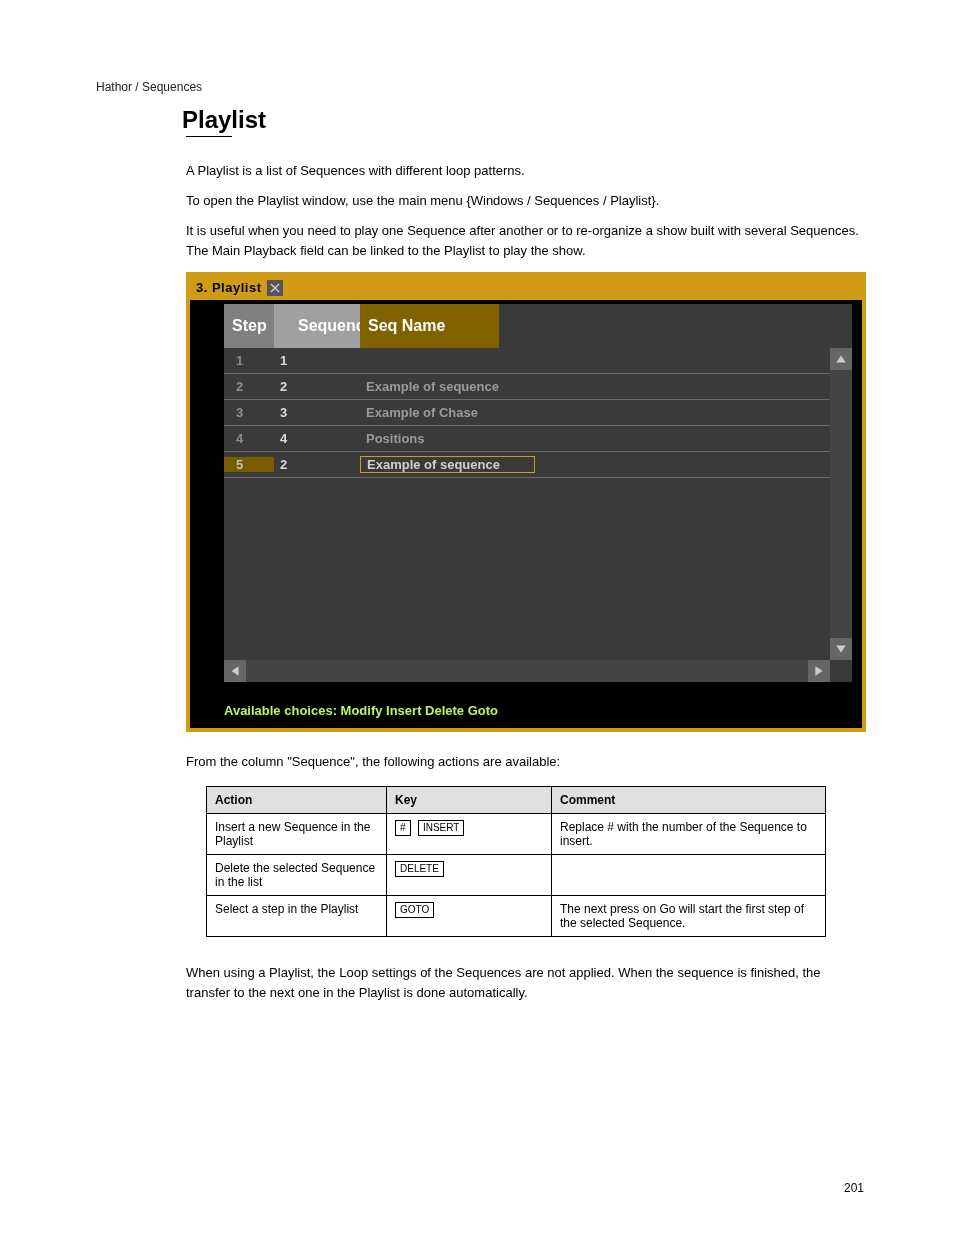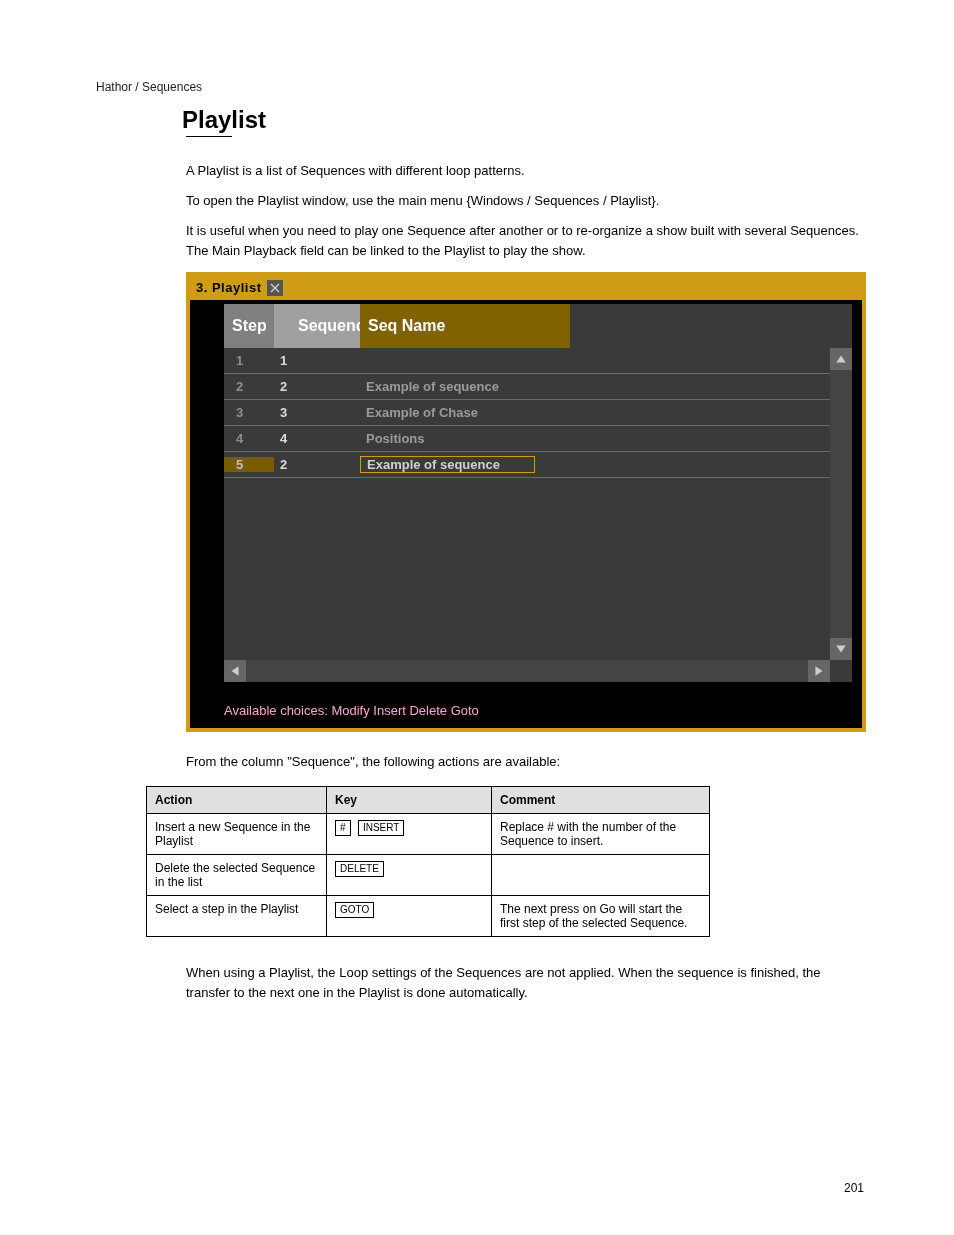--- a/index.html
+++ b/index.html
@@ -87,21 +87,21 @@
   .hcell {
     display: flex;
     align-items: center;
     padding: 0 8px;
     font-weight: bold;
     font-size: 16px;
     color: #fff;
   }
   .hcell.step { width: 50px; background: #808080; }
   .hcell.seq  { width: 86px; background: #a0a0a0; padding-left: 24px; }
-  .hcell.name { width: 210px; background: #806200; }
+  .hcell.name { width: 139px; background: #806200; }
   .grid-rows { }
   .grow {
     display: flex;
     height: 26px;
     border-bottom: 1px solid #6a6a6a;
     align-items: center;
     color: #b9b9b9;
     font-size: 13px;
     font-weight: bold;
   }
@@ -136,36 +136,36 @@
   }
   .hscroll .arrow {
     width: 22px;
     background: #666;
     display:flex;align-items:center;justify-content:center;
   }
   .arrow svg { width:12px;height:12px; }
   .panel-footer {
     position: absolute;
     left: 34px; right: 10px; bottom: 10px;
-    color: #f9a8d4;
-    font-weight: normal;
+    color: #bef264;
+    font-weight: bold;
     font-size: 13px;
   }
 
   .after-panel {
     margin: 20px 0 0 96px;
     font-size: 13px;
     line-height: 1.55;
   }
 
   
   .action-table {
-    margin: 14px 0 0 56px;
+    margin: 14px 0 0 116px;
     border-collapse: collapse;
-    width: 564px;
+    width: 620px;
     font-size: 12px;
   }
   .action-table th, .action-table td {
     border: 1px solid #000;
     padding: 6px 8px;
     vertical-align: top;
     text-align: left;
   }
   .action-table th {
     background: #e0e0e0;

